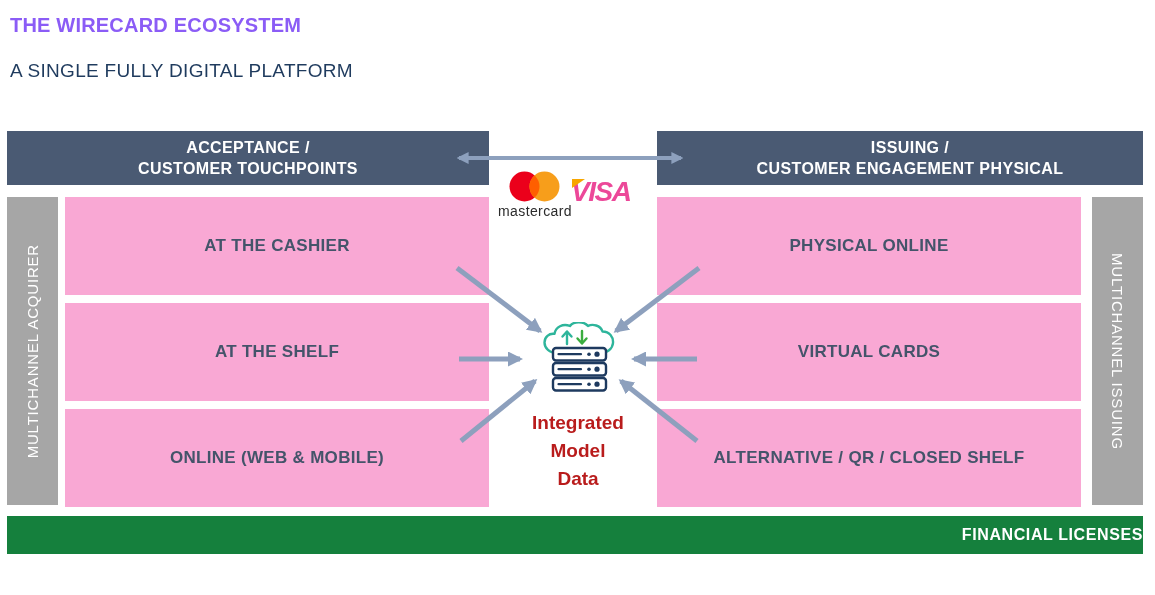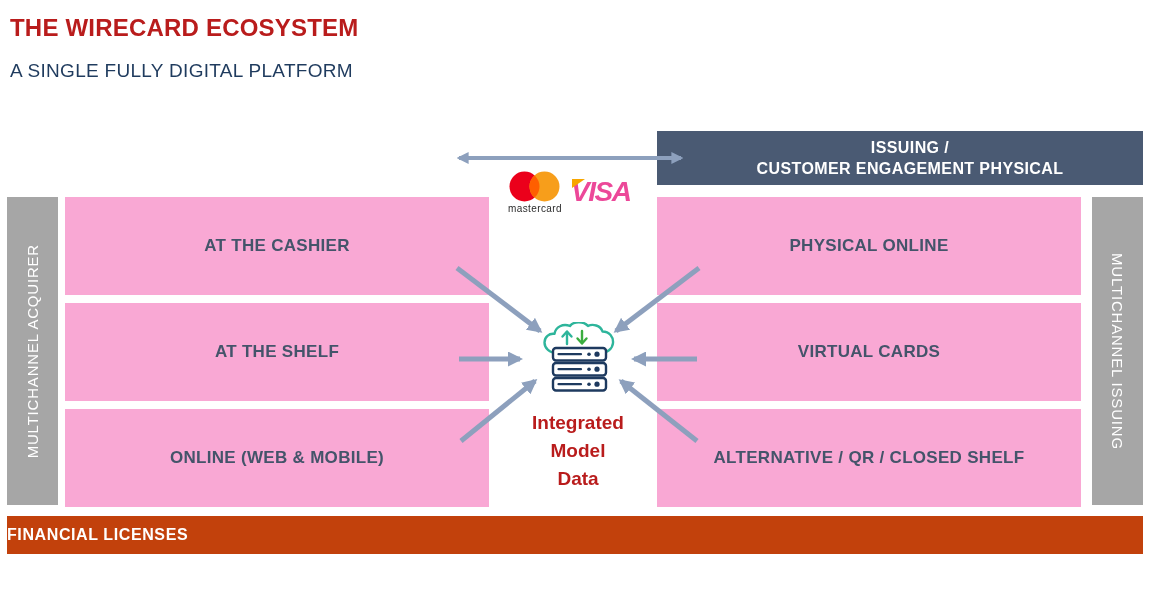--- a/index.html
+++ b/index.html
@@ -10,23 +10,23 @@
     position: relative;
     width: 1155px;
     height: 595px;
     background: #ffffff;
     overflow: hidden;
   }
 
   .page-title {
     position: absolute;
     left: 10px; top: 14px;
-    font-size: 24px;
-    font-weight: bold;
-    color: #b91c1c;
+    font-size: 20px;
+    font-weight: bold;
+    color: #8b5cf6;
     letter-spacing: 0.2px;
   }
   .page-subtitle {
     position: absolute;
     left: 10px; top: 60px;
     font-size: 19px;
     font-weight: normal;
     color: #1F3B5E;
     letter-spacing: 0.3px;
   }
@@ -86,45 +86,45 @@
   .col-left  { left: 65px; }
   .col-right { left: 657px; }
   .row-1 { top: 197px; }
   .row-2 { top: 303px; }
   .row-3 { top: 409px; }
 
   .footer-bar {
     position: absolute;
     left: 7px; top: 516px;
     width: 1136px; height: 38px;
-    background: #c2410c;
+    background: #15803d;
     color: #ffffff;
     font-weight: bold;
     font-size: 16px;
     letter-spacing: 0.6px;
     display: flex;
     align-items: center;
-    justify-content: flex-start;
+    justify-content: flex-end;
   }
 
   .arrows-overlay {
     position: absolute;
     left: 0; top: 0;
     width: 1155px; height: 595px;
     z-index: 6;
     pointer-events: none;
   }
 
   .mc-logo { position: absolute; left: 509px; top: 171px; z-index: 7; }
   .mc-label {
     position: absolute;
     left: 497px; top: 203px;
     width: 76px;
     text-align: center;
-    font-size: 10px;
+    font-size: 14px;
     color: #2b2b2b;
     letter-spacing: 0.4px;
     z-index: 7;
   }
 
   .visa-logo {
     position: absolute;
     left: 571px; top: 178px;
     z-index: 7;
     color: #ec4899;
@@ -157,20 +157,24 @@
   }
 </style>
 </head>
 <body>
 
 <div class="canvas">
 
   <div class="page-title">THE WIRECARD ECOSYSTEM</div>
   <div class="page-subtitle">A SINGLE FULLY DIGITAL PLATFORM</div>
 
+  <div class="hdr hdr-left">
+    <span>ACCEPTANCE /</span>
+    <span>CUSTOMER TOUCHPOINTS</span>
+  </div>
   <div class="hdr hdr-right">
     <span>ISSUING /</span>
     <span>CUSTOMER ENGAGEMENT PHYSICAL</span>
   </div>
 
   <div class="vbar vbar-left">
     <span class="vtext">MULTICHANNEL ACQUIRER</span>
   </div>
   <div class="vbar vbar-right">
     <span class="vtext">MULTICHANNEL ISSUING</span>

